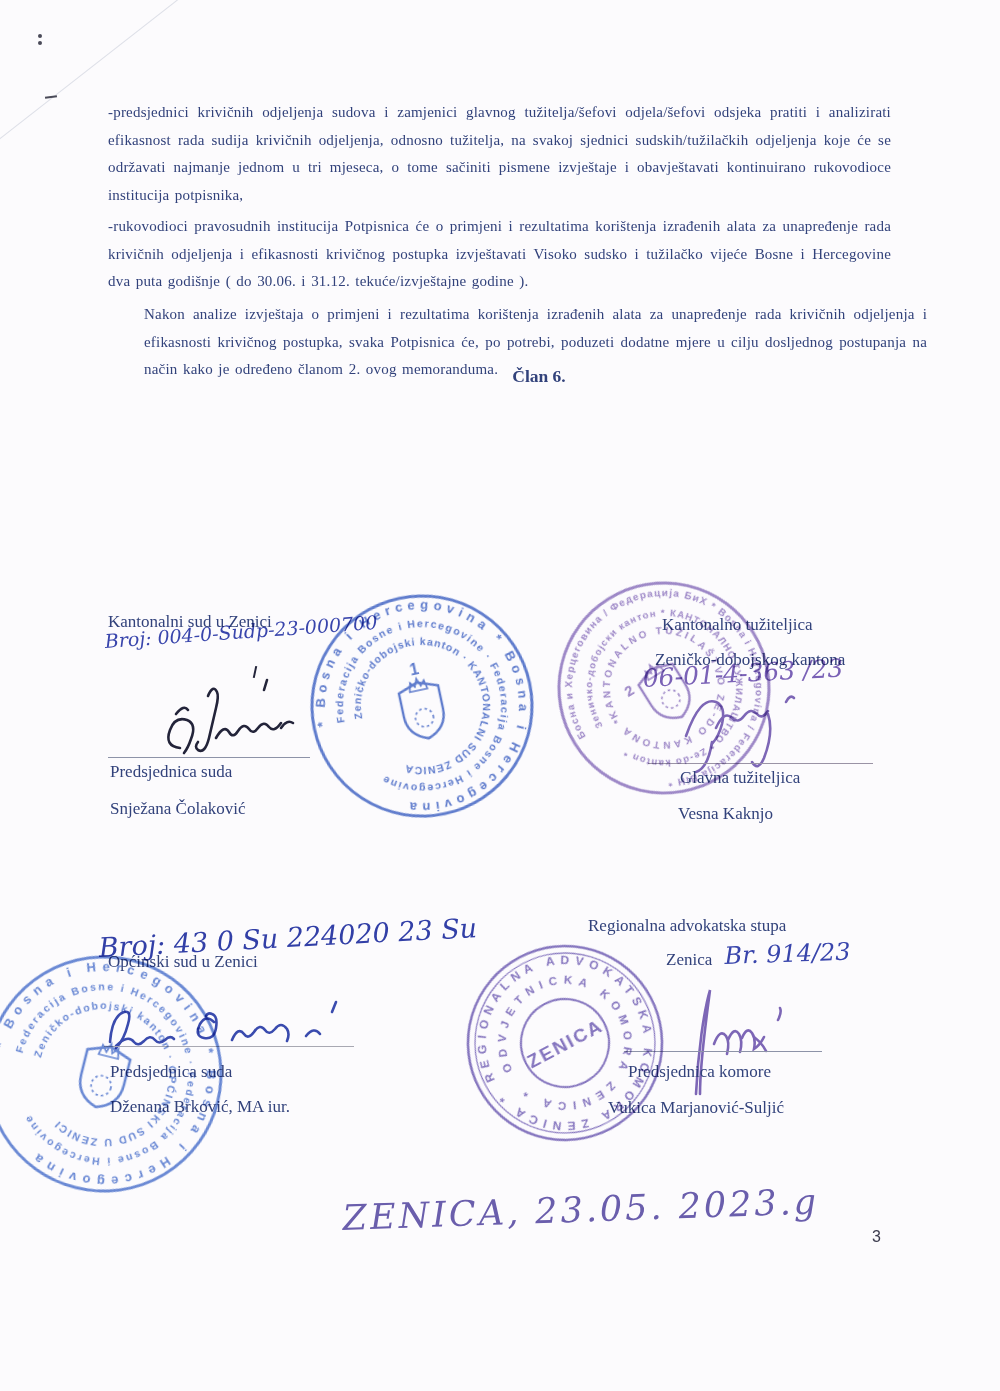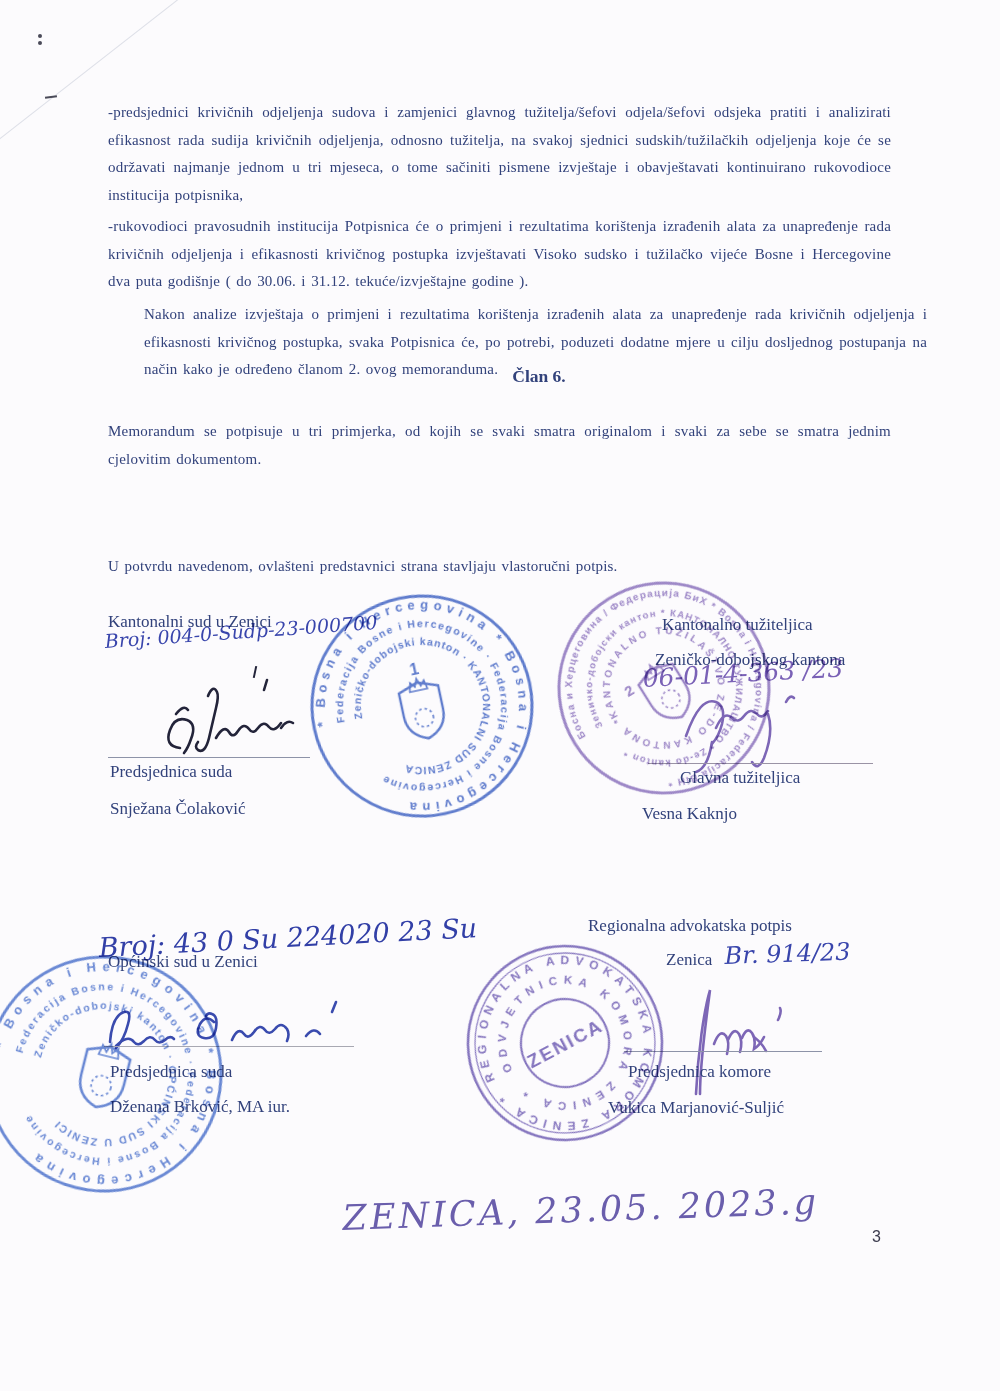--- a/index.html
+++ b/index.html
@@ -47,22 +47,20 @@
 <div class="page">
 
   <div class="crease"></div>
   <div class="ink-mark" style="left:38px;top:34px;width:4px;height:4px;border-radius:50%;box-shadow:0 7px 0 #4a4a58;"></div>
   <div class="ink-mark" style="left:45px;top:96px;width:12px;height:2px;transform:rotate(-8deg);"></div>
 
   <p class="para" style="top:84px;">-predsjednici krivičnih odjeljenja sudova i zamjenici glavnog tužitelja/šefovi odjela/šefovi odsjeka pratiti i analizirati efikasnost rada sudija krivičnih odjeljenja, odnosno tužitelja, na svakoj sjednici sudskih/tužilačkih odjeljenja koje će se održavati najmanje jednom u tri mjeseca, o tome sačiniti pismene izvještaje i obavještavati kontinuirano rukovodioce institucija potpisnika,</p>
   <p class="para" style="top:198px;">-rukovodioci pravosudnih institucija Potpisnica će o primjeni i rezultatima korištenja izrađenih alata za unapređenje rada krivičnih odjeljenja i efikasnosti krivičnog postupka izvještavati Visoko sudsko i tužilačko vijeće Bosne i Hercegovine dva puta godišnje ( do 30.06. i 31.12. tekuće/izvještajne godine ).</p>
   <p class="para" style="top:286px;margin-left:36px;">Nakon analize izvještaja o primjeni i rezultatima korištenja izrađenih alata za unapređenje rada krivičnih odjeljenja i efikasnosti krivičnog postupka, svaka Potpisnica će, po potrebi, poduzeti dodatne mjere u cilju dosljednog postupanja na način kako je određeno članom 2. ovog memoranduma.</p>
   <div class="heading" style="top:366px;padding-left:39px;">Član 6.</div>
-  <p class="para" style="top:403px;">Memorandum se potpisuje u tri primjerka, od kojih se svaki smatra originalom i svaki za sebe se smatra jednim cjelovitim dokumentom.</p>
-  <p class="para single" style="top:538px;">U potvrdu navedenom, ovlašteni predstavnici strana stavljaju vlastoručni potpis.</p>
 
   <div class="label" style="left:108px;top:612px;">Kantonalni sud u Zenici</div>
   <div class="hw hw-blue" style="left:104px;top:630px;font-size:19px;transform:rotate(-4deg);">Broj: 004-0-Sudp-23-000700</div>
   <div class="ink-mark" style="left:254px;top:666px;width:2px;height:12px;transform:rotate(12deg);background:#23243a;"></div>
   <svg class="sig" style="left:146px;top:676px;" width="170" height="95" viewBox="0 0 170 95">
     <g fill="none" stroke="#23243a" stroke-width="2.6" stroke-linecap="round">
       <path d="M30,38 q8,-10 12,-4"></path>
       <path d="M34,72 q-16,-2 -10,-18 q5,-14 17,-10 q10,4 4,19 q-3,9 -7,14"></path>
       <path d="M62,20 q5,-12 9,-4 q2,4 -1,16 l-7,30 q-4,16 -11,12 q-4,-3 0,-8"></path>
       <path d="M70,62 q8,-14 13,-6 q4,7 9,-1 q6,-9 11,-2 q4,6 9,-1 q6,-8 11,-1 q5,6 12,-4"></path>
@@ -103,21 +101,21 @@
     <g fill="none" stroke="#7e68b8" stroke-width="2.6" stroke-linecap="round">
       <path d="M18,64 q14,-40 30,-34 q10,4 6,22 q-3,12 -10,20"></path>
       <path d="M44,70 q-4,26 -16,30"></path>
       <path d="M48,56 q8,-18 16,-10 q6,6 12,-2 q7,-9 13,-2 q5,6 11,-3"></path>
       <path d="M100,42 q6,18 -4,44 q-6,14 -12,4"></path>
       <path d="M118,30 q4,-8 8,-4"></path>
     </g>
   </svg>
   <div class="sigline" style="left:648px;top:763px;width:225px;background:#9a93a5;"></div>
   <div class="label" style="left:660px;top:768px;margin-left:20px;">Glavna tužiteljica</div>
-  <div class="label" style="left:642px;top:804px;text-align:right;">Vesna Kaknjo</div>
+  <div class="label" style="left:678px;top:804px;text-align:right;">Vesna Kaknjo</div>
 
   <svg class="stamp" style="left:551px;top:575px;transform:rotate(-32deg);" width="226" height="226" viewBox="0 0 226 226">
     <defs>
       <path id="s2r1" d="M21,113 a92,92 0 1,1 184,0 a92,92 0 1,1 -184,0"></path>
       <path id="s2r2" d="M41,113 a72,72 0 1,1 144,0 a72,72 0 1,1 -144,0"></path>
       <path id="s2r3" d="M59,113 a54,54 0 1,1 108,0 a54,54 0 1,1 -108,0"></path>
     </defs>
     <g stroke="#8a70bd" fill="none">
       <circle cx="113" cy="113" r="105" stroke-width="3"></circle>
     </g>
@@ -164,21 +162,21 @@
       <text font-size="10.5" letter-spacing="2.2"><textPath href="#s3r2">Federacija Bosne i Hercegovine · Federacija Bosne i Hercegovine</textPath></text>
       <text font-size="10.5" letter-spacing="1.8"><textPath href="#s3r3">Zeničko-dobojski kanton · OPĆINSKI SUD U ZENICI</textPath></text>
     </g>
     <g stroke="#4a71cd" fill="none" stroke-width="2.6">
       <path d="M126,98 l-22,8 v26 q0,21 22,28 q22,-7 22,-28 v-26 z"></path>
       <path d="M116,108 l2,-10 5,6 3,-9 3,9 5,-6 2,10 z" stroke-width="1.7"></path>
       <circle cx="126" cy="138" r="10" stroke-width="1.7" stroke-dasharray="2.5 3"></circle>
     </g>
   </svg>
 
-  <div class="label" style="left:588px;top:916px;">Regionalna advokatska potpis</div>
+  <div class="label" style="left:588px;top:916px;">Regionalna advokatska stupa</div>
   <div class="label" style="left:666px;top:950px;">Zenica</div>
   <div class="hw hw-blue" style="left:724px;top:942px;font-size:24px;transform:rotate(-2deg);">Br. 914/23</div>
   <svg class="sig" style="left:636px;top:982px;" width="172" height="122" viewBox="0 0 172 122">
     <g fill="none" stroke="#7e68b8" stroke-width="2.6" stroke-linecap="round">
       <path d="M60,112 C62,70 68,28 74,8 C70,40 64,80 64,112"></path>
       <path d="M78,62 q6,-16 12,-8 q4,6 1,18"></path>
       <path d="M92,58 q6,-14 11,-6 q4,7 1,18"></path>
       <path d="M106,56 q5,-12 10,-5 q4,6 2,16 q6,-4 10,-12"></path>
       <path d="M118,55 q8,6 12,14"></path>
       <path d="M142,38 q4,-8 2,-12"></path>

